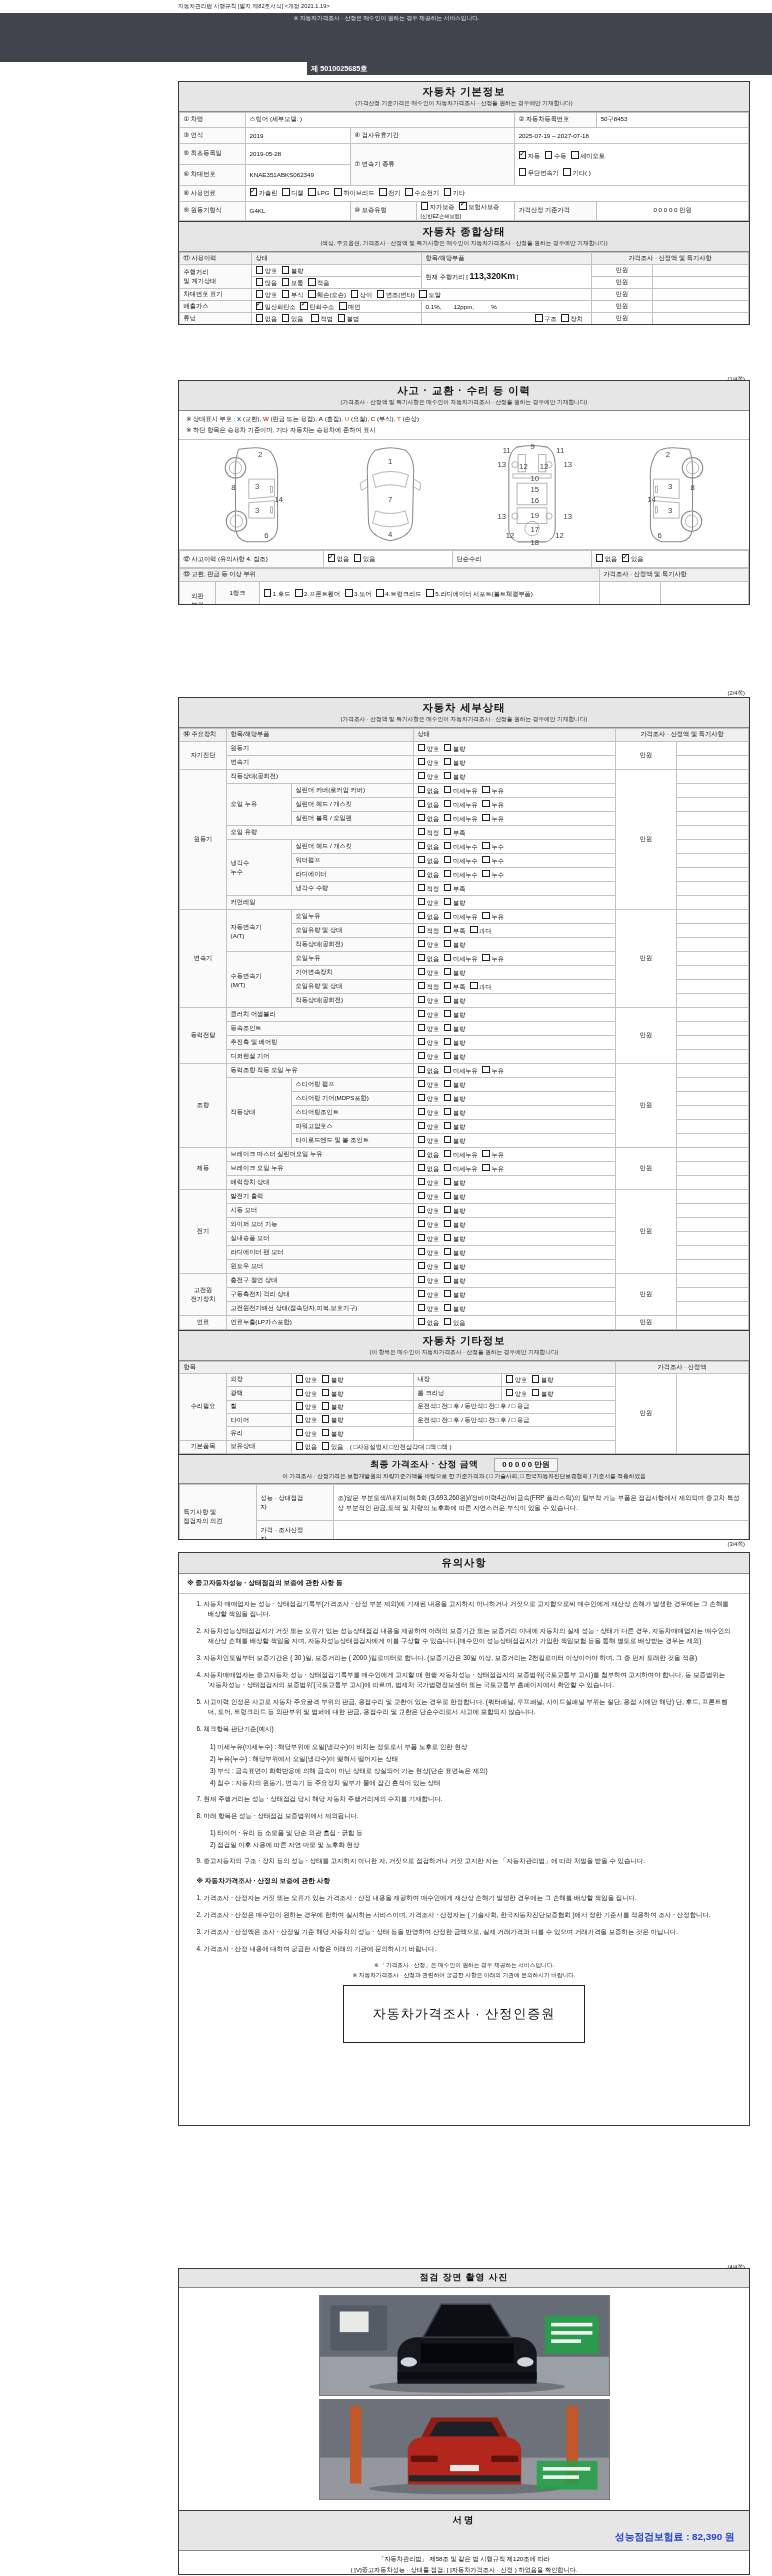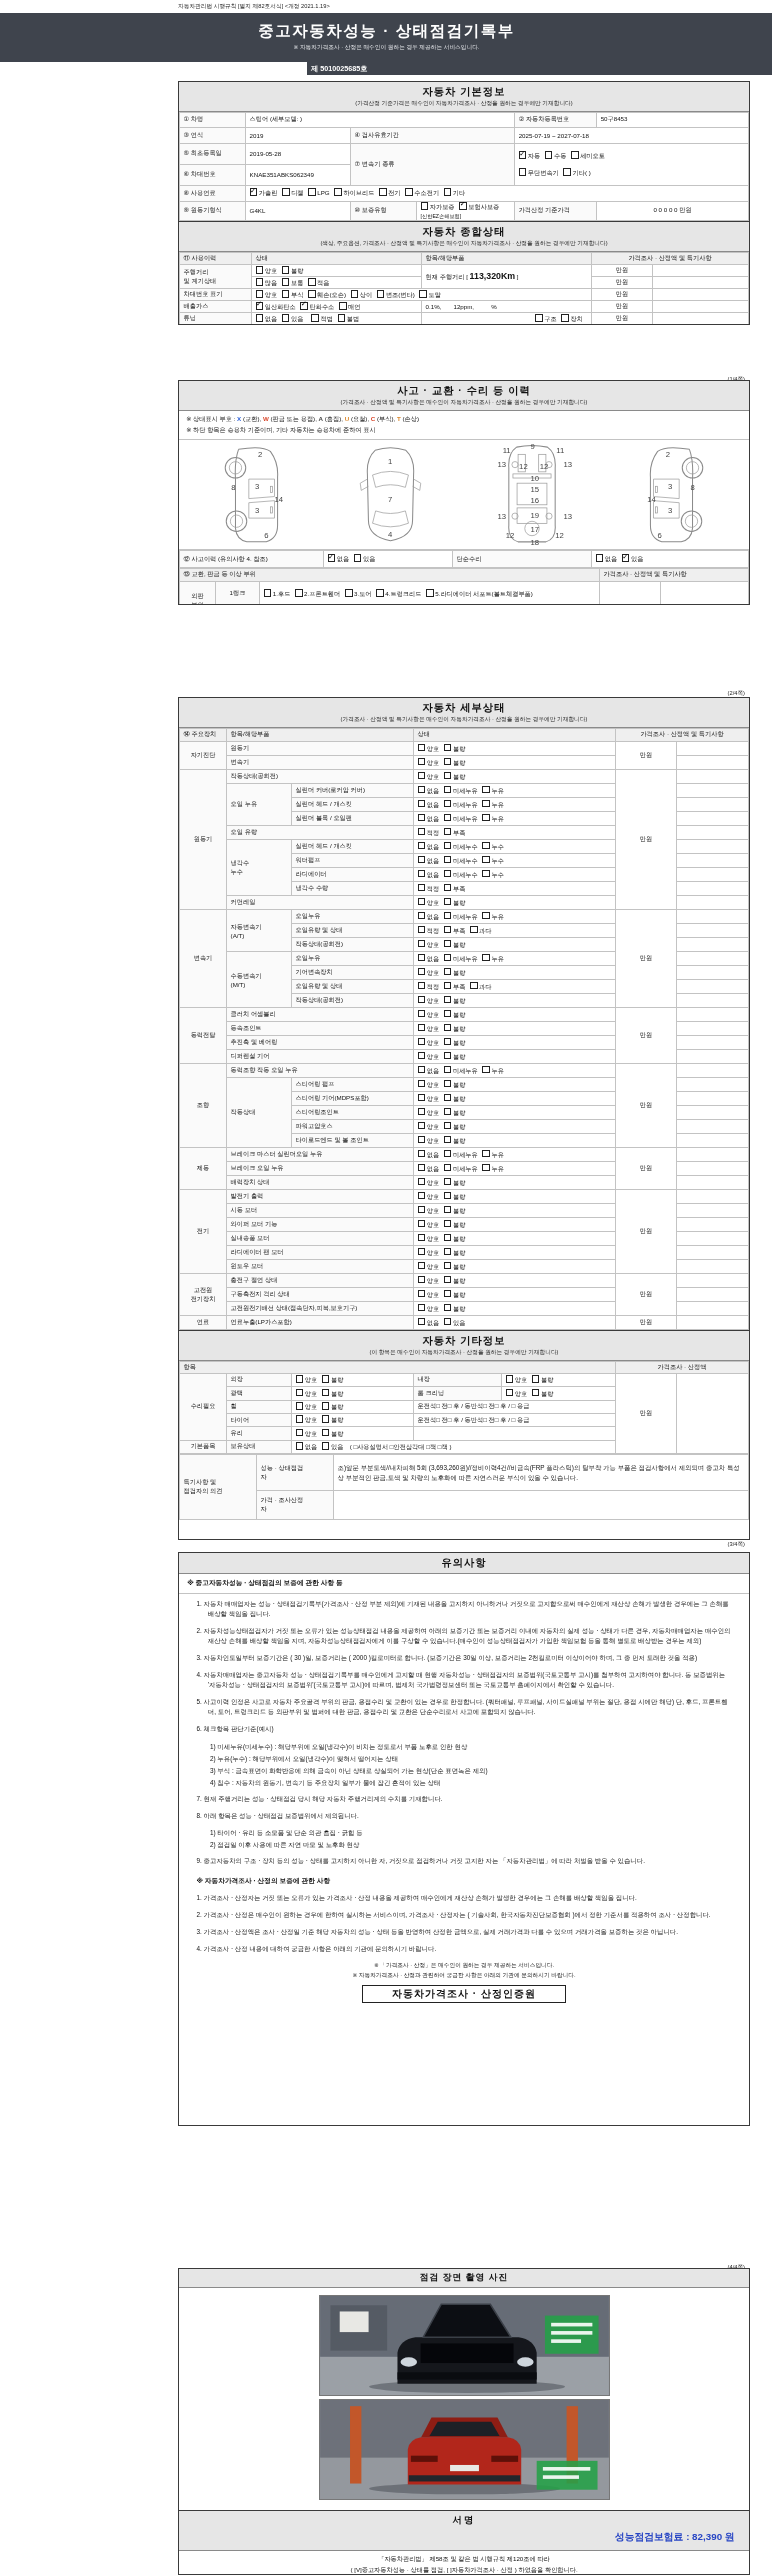--- a/index.html
+++ b/index.html
@@ -42,34 +42,33 @@
   .finalband .fl{font-size:8.8px;font-weight:bold;letter-spacing:0.5px}
   .finalband .fv{display:inline-block;border:0.5px solid #aaa;background:#f4f4f4;font-size:7.7px;font-weight:bold;
                  padding:1px 7.2px;margin-left:13.4px}
   .finalband .fn{font-size:5.7px;margin-top:1.5px}
   .ntc{padding:5.2px 17.5px 0 17.5px}
   .ntc .item{font-size:6.4px;line-height:1.55;margin-bottom:7.2px;padding-left:11.3px;text-indent:-11.3px}
   .ntc .sub{padding-left:20.6px;text-indent:-7.2px;font-size:6.4px;line-height:1.55}
   .ntc .phead{font-size:6.7px;font-weight:bold;margin:10.3px 0 6.2px;padding-left:0;text-indent:0}
   .certwrap{text-align:center;margin-top:8.2px}
   .certnote{font-size:5.7px;margin:1.5px 0}
-  .certbox{display:inline-block;border:1.5px solid #222;padding:1px 29px;font-size:10px;font-weight:bold;margin-top:4.1px;letter-spacing:1px}
+  .certbox{display:inline-block;border:1.5px solid #222;padding:19px 29px;font-size:13px;font-weight:normal;margin-top:4.1px;letter-spacing:1px}
   .photoswrap{padding:4.1px 0;text-align:center}
   .photo{display:block;margin:3.1px auto;border:0.5px solid #777}
   #box6 .signhead{background:#e6e6e6;height:39px;position:relative;border-bottom:0.5px solid #8a8a8a}
   #box6 .signttl{text-align:center;font-size:9.3px;font-weight:bold;letter-spacing:2.1px;padding-top:3.1px}
   #box6 .fee{position:absolute;right:14.4px;top:19.6px;color:#2745c4;font-size:9.8px;font-weight:bold}
   #box6 .confirm{text-align:center;font-size:6.2px;line-height:1.7;padding-top:3.1px}
 </style>
 </head>
 <body>
 
 <div class="formref">자동차관리법 시행규칙 [별지 제82호서식] &lt;개정 2021.1.19&gt;</div>
 <div class="band">
-  <span class="t1">중고자동차성능 · 상태점검기록부</span>
   <span class="t3">※ 자동차가격조사 · 산정은 매수인이 원하는 경우 제공하는 서비스입니다.</span>
 </div>
 <div class="band2"></div>
 <div class="docno">제 5010025685호</div>
 
 <div class="box" id="box1">
   <div class="secbar">
     <h2>자동차 기본정보</h2>
     <div class="ssub">(가격산정 기준가격은 매수인이 자동차가격조사 · 산정을 원하는 경우에만 기재합니다)</div>
   </div>
@@ -691,20 +690,25 @@
           <td colspan="2"></td>
         </tr>
         <tr style="height: 13.4px;">
           <td class="lab ctr">기본품목</td>
           <td class="lab">보유상태</td>
           <td colspan="3"><span class="opt"><span class="cb"></span><span>없음</span></span><span class="opt"><span class="cb"></span><span>있음</span></span><span>  ( □사용설명서 □안전삼각대 □잭 □잭 )</span></td>
         </tr>
       </tbody>
   </table>
 
+  <div class="finalband">
+    <span class="fl">최종 가격조사 · 산정 금액</span>
+    <span class="fv">0  0  0  0  0 만원</span>
+    <div class="fn">이 가격조사 · 산정가격은 보험개발원의 차량기준가액을 바탕으로 한 기준가격과 ( □ 기술사회, □ 한국자동차진단보증협회 ) 기준서를 적용하였음</div>
+  </div>
   <table>
     <colgroup>
         <col style="width:77px">
         <col style="width:77px">
         <col>
       </colgroup>
     <tbody>
         <tr style="height:36px">
       <td class="lab" rowspan="2">특기사항 및
 점검자의 의견</td>

